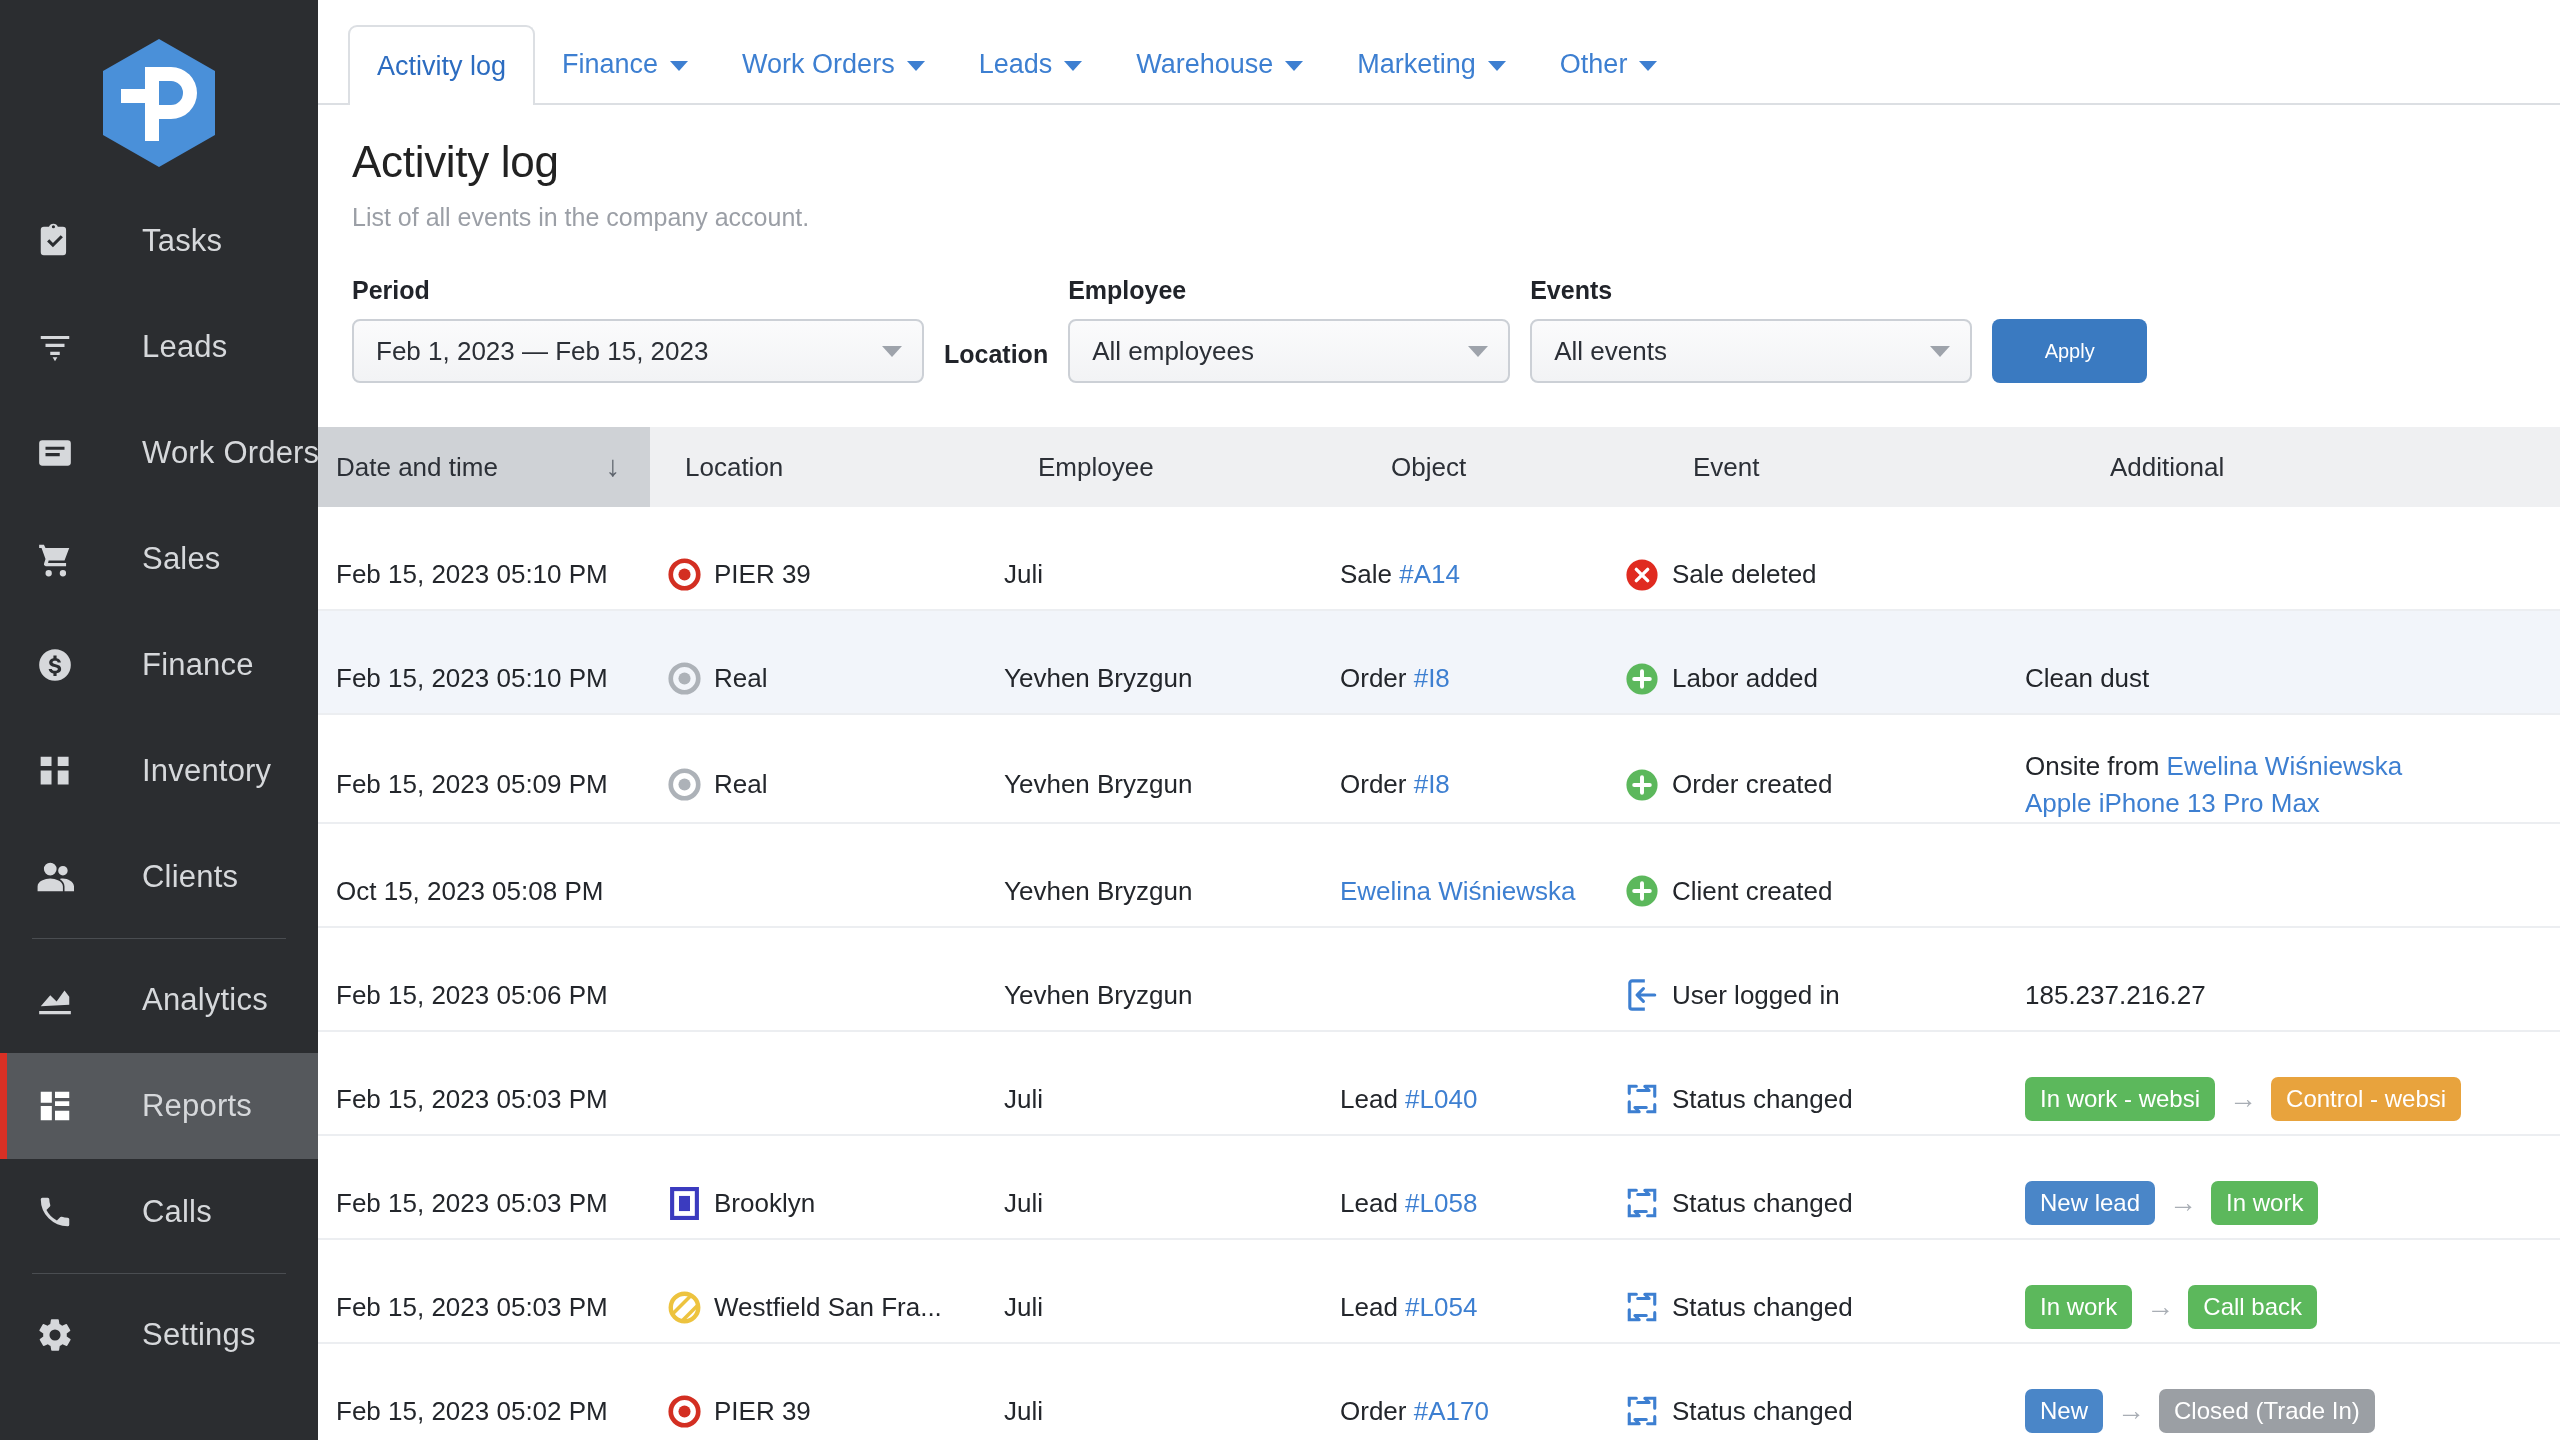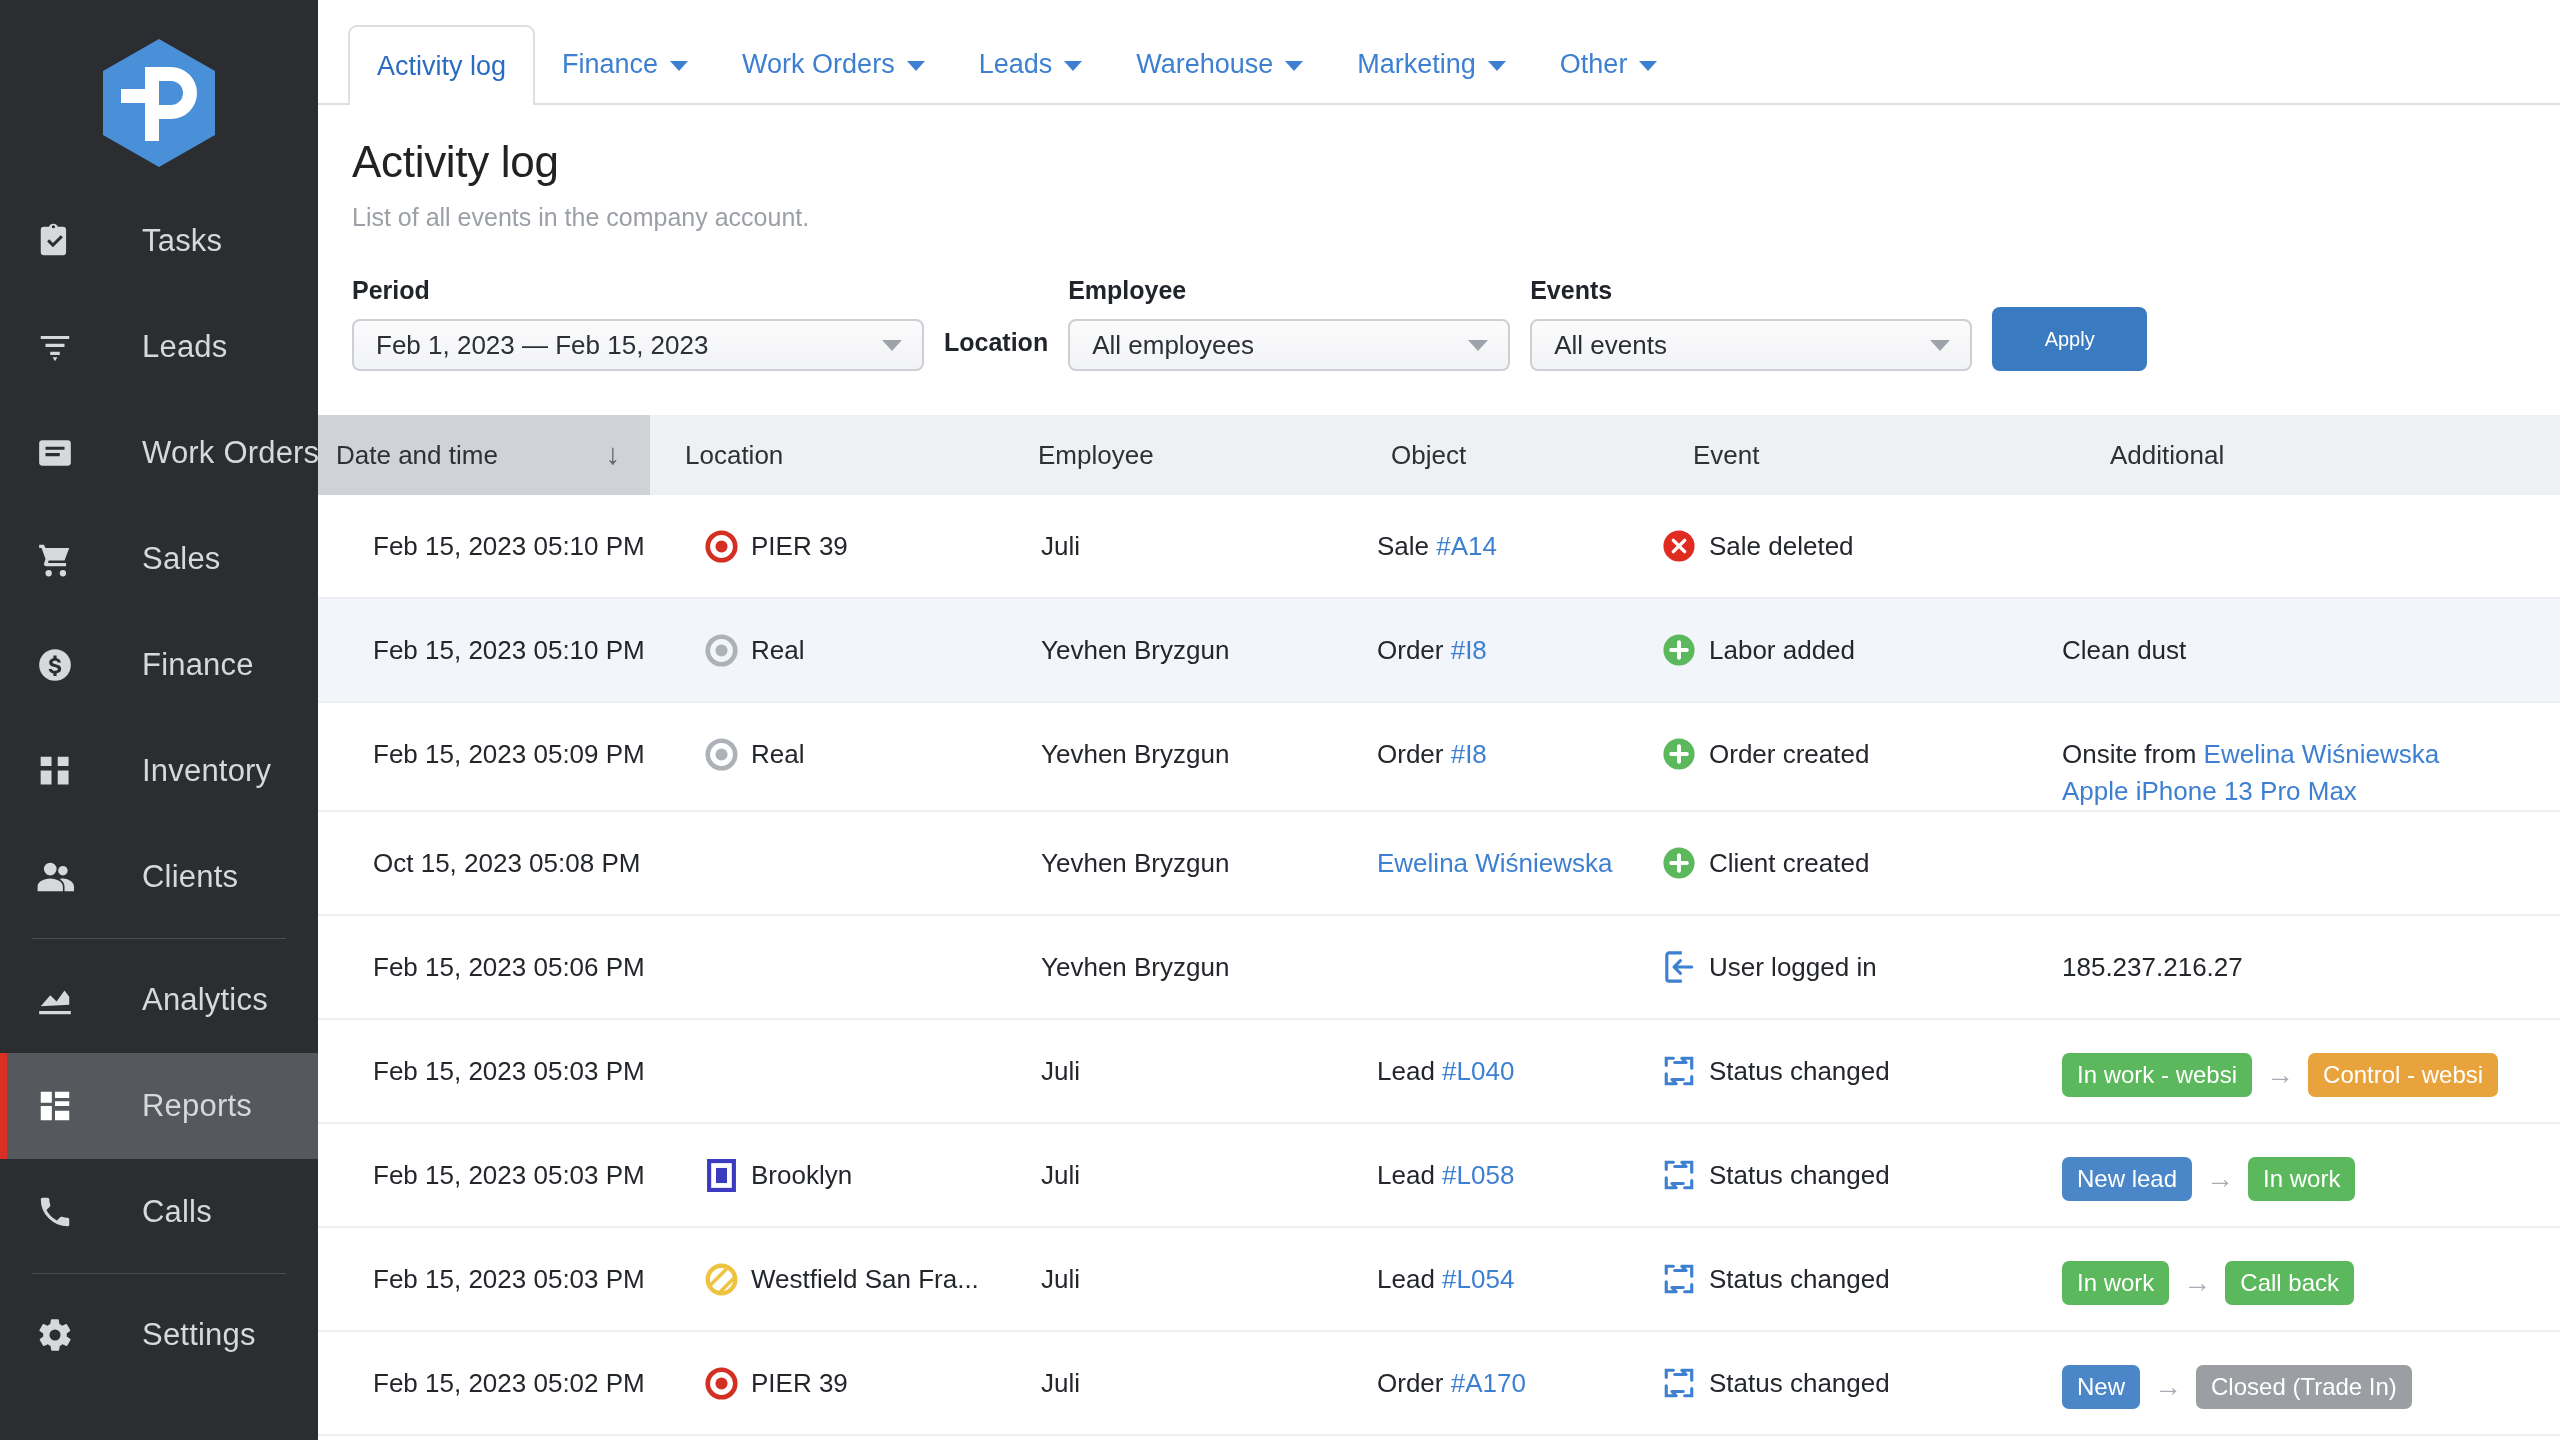--- a/index.html
+++ b/index.html
@@ -64,42 +64,42 @@
   
   .page-head { padding: 32px 0 0 34px; }
   .page-title { font-size: 44px; color: #222; font-weight: normal; letter-spacing: -.3px; }
   .page-sub { font-size: 25px; color: #9b9fa6; margin-top: 16px; }
 
   
   .filters { display: flex; align-items: flex-end; gap: 20px; padding: 44px 11px 0 34px; }
   .filter { display: flex; flex-direction: column; }
   .filter-label { font-size: 25px; color: #21242a; font-weight: bold; margin-bottom: 14px; }
   .select {
-    height: 52px; border: 2px solid #ccd0d6; border-radius: 8px;
+    height: 64px; border: 2px solid #ccd0d6; border-radius: 8px;
     background: linear-gradient(#fbfbfc, #f2f3f5);
     display: flex; align-items: center; justify-content: space-between;
     padding: 0 20px 0 22px; font-size: 26px; color: #2b2f36; cursor: pointer;
   }
   .sel-period { width: 572px; }
   .sel-location { width: 442px; }
   .sel-employee { width: 442px; }
   .sel-events { width: 442px; }
   .chev { width: 0; height: 0; border-left: 10px solid transparent; border-right: 10px solid transparent;
           border-top: 11px solid #9ea3ab; }
   .apply-btn {
     height: 64px; width: 155px; background: #3a7ac1; border-radius: 8px; color: #fff;
     font-size: 20px; display: flex; align-items: center; justify-content: center; cursor: pointer;
   }
 
   
   .tbl { margin-top: 44px; width: 100%; }
   .tbl-head { display: flex; background: #eff0f2; height: 80px; gap: 17px; }
   .tbl-head .cell { display: flex; align-items: center; font-size: 26px; color: #2c3037; }
   .tbl-head .cell.sorted { background: #cfd2d6; }
-  .row { display: flex; border-bottom: 2px solid #eceef1; min-height: 104px; align-items: flex-start; padding-left: 37px; }
+  .row { display: flex; border-bottom: 2px solid #eceef1; min-height: 104px; align-items: center; }
   .row.alt { background: #f2f5fa; }
   .cell { padding: 33px 0 0 18px; font-size: 26px; color: #23262b; line-height: 1.42; }
   .tbl-head .cell { padding: 0 0 0 18px; }
 
   .c-date { width: 332px; flex: 0 0 332px; }
   .c-loc  { width: 336px; flex: 0 0 336px; }
   .c-emp  { width: 336px; flex: 0 0 336px; }
   .c-obj  { width: 285px; flex: 0 0 285px; }
   .c-evt  { width: 400px; flex: 0 0 400px; }
   .c-add  { flex: 1 1 auto; }

